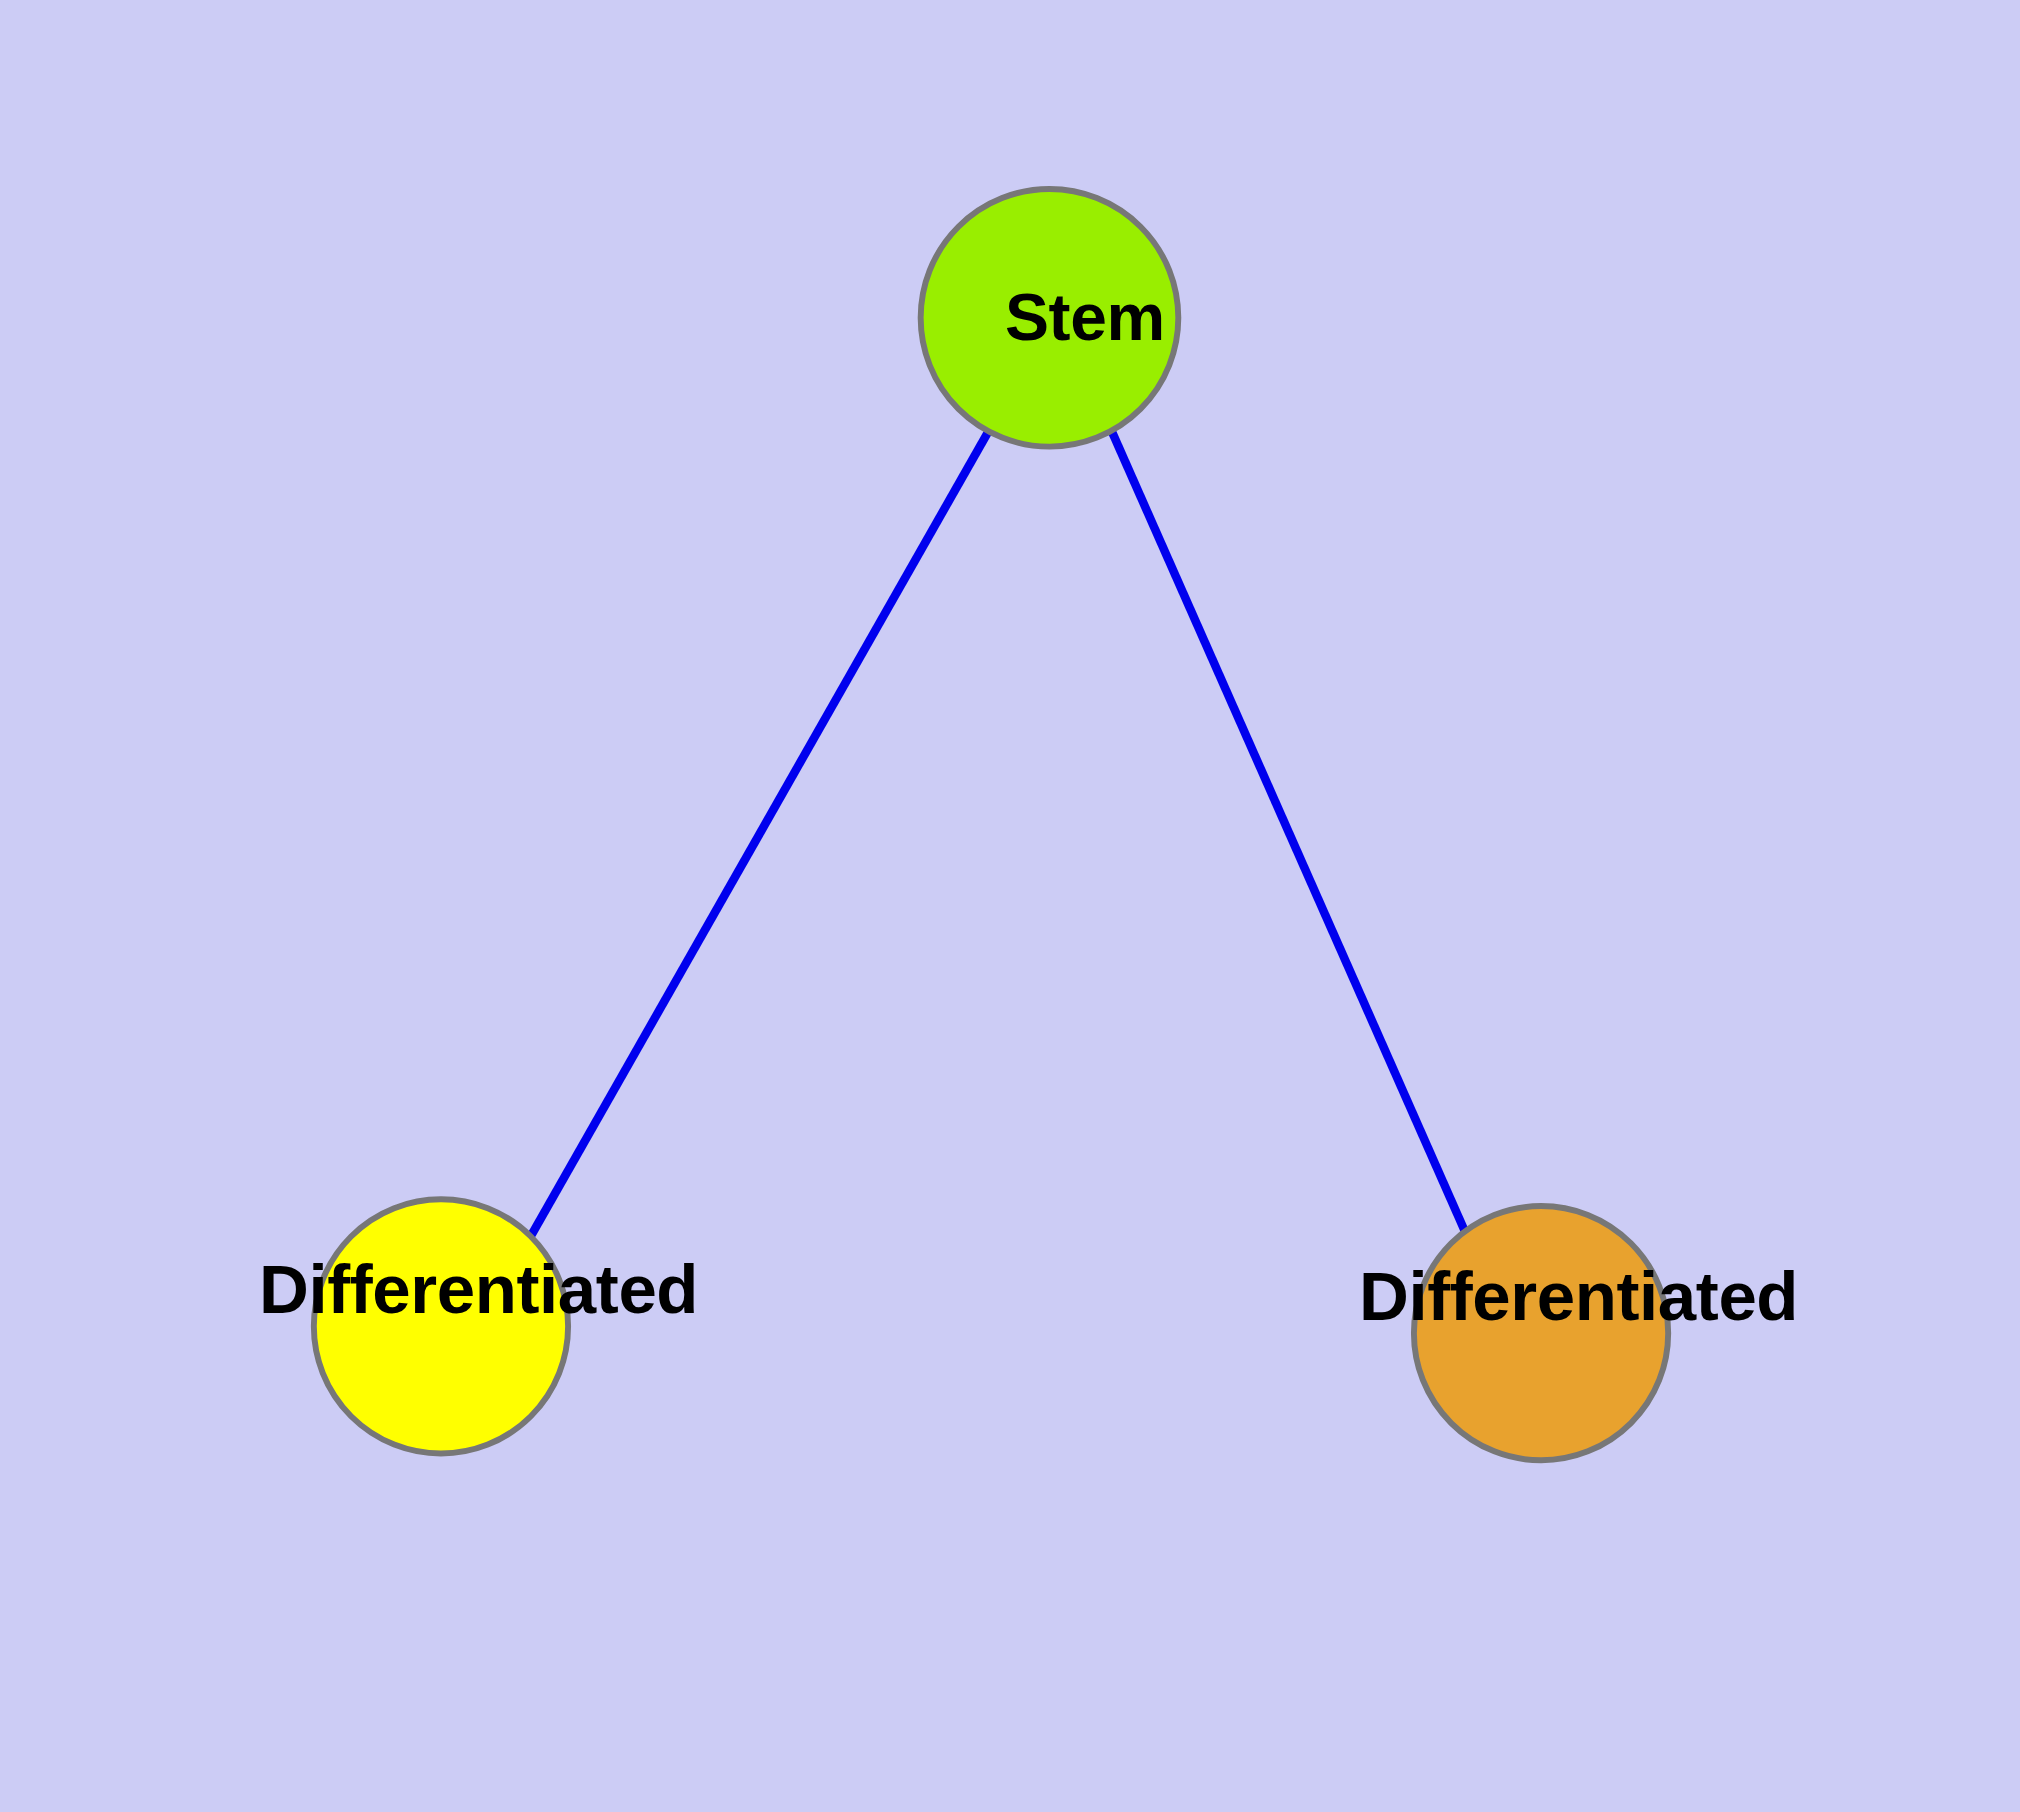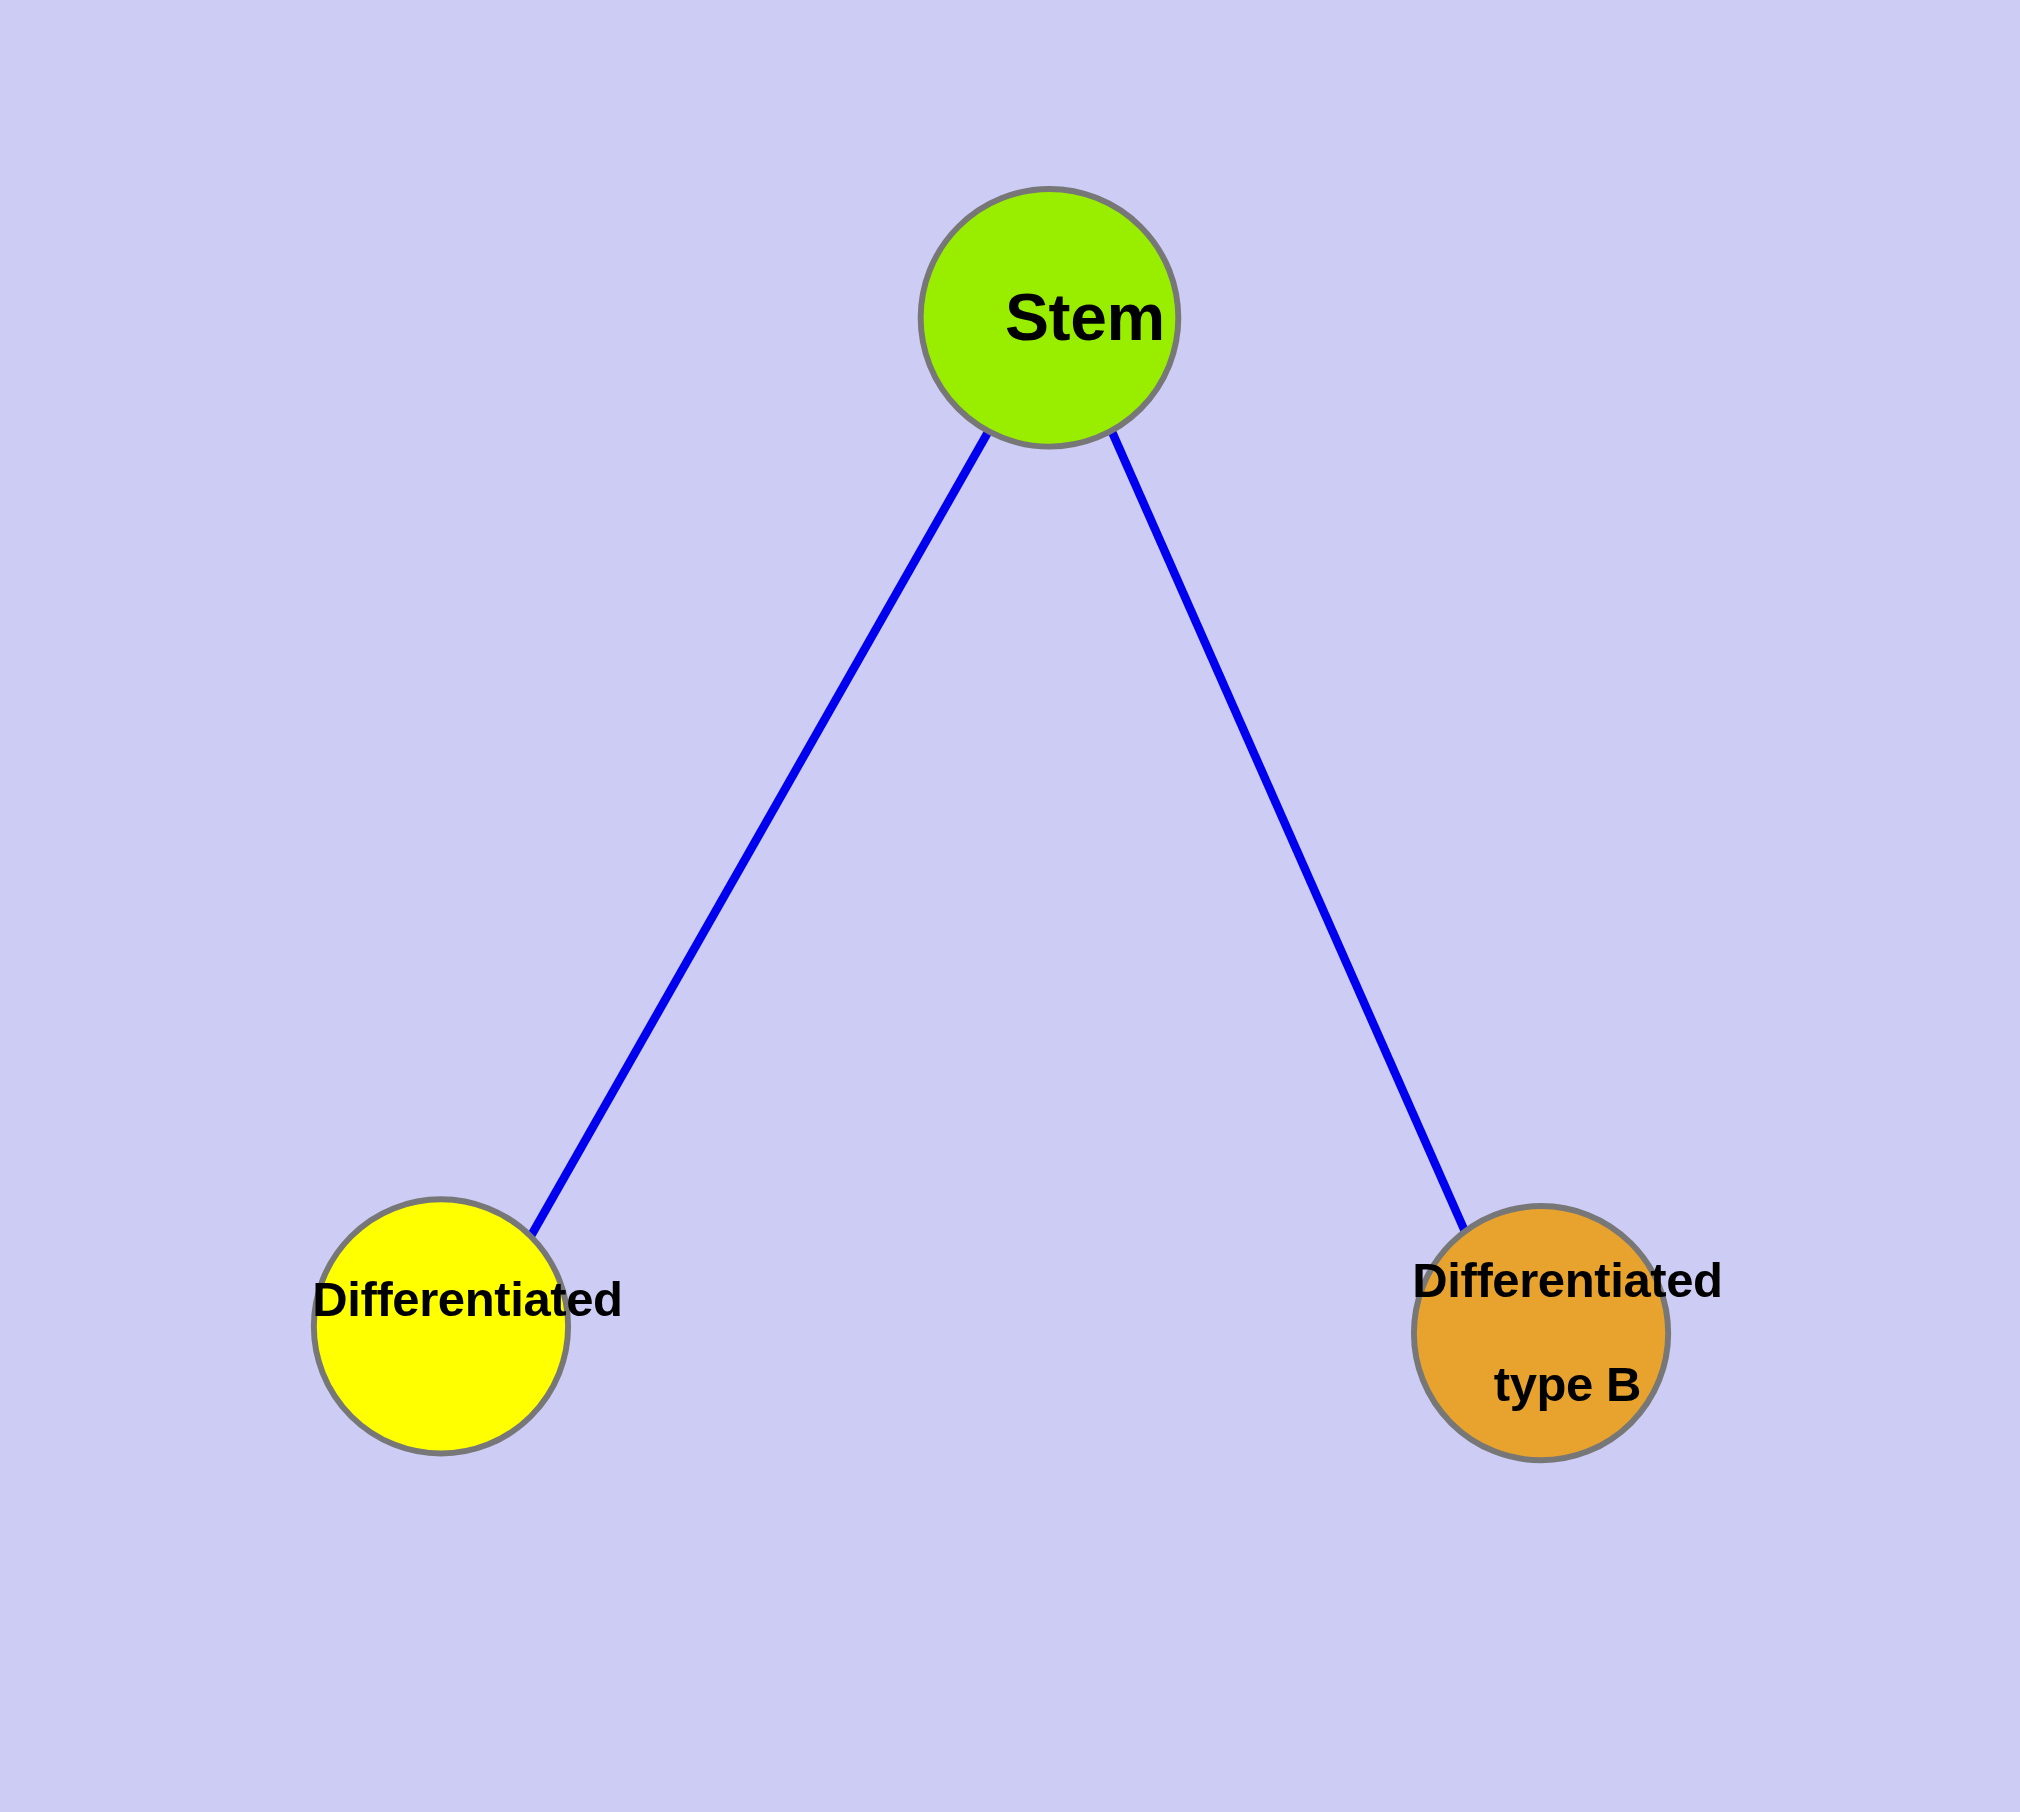--- a/index.html
+++ b/index.html
@@ -37,21 +37,21 @@
     white-space: pre;
     transform: translate(-50%, -50%);
     pointer-events: none;
     letter-spacing: -0.4px;
   }
   #label-stem {
     font-size: 66px;
   }
   #label-diff-a,
   #label-diff-b {
-    font-size: 49px;
+    font-size: 69px;
   }
 </style>
 </head>
 <body>
 
 <div id="canvas" style="width: 2021px; height: 1812px;">
 
   <div id="bg-rect" style="background: rgb(204, 204, 245); width: 2021px; height: 1812px;"></div>
 
   <svg id="graph-svg" viewBox="0 0 2384 2138" xmlns="http://www.w3.org/2000/svg" style="width: 2021px; height: 1812px;">
@@ -67,17 +67,16 @@
   <div class="node-label" id="label-stem" style="left: 1049px; top: 318px; color: rgb(0, 0, 0);">
     <span>Stem</span>
   </div>
 
   <div class="node-label" id="label-diff-a" style="left: 441px; top: 1326px; color: rgb(0, 0, 0);">
     <span>Differentiated</span><br>
   </div>
 
   <div class="node-label" id="label-diff-b" style="left: 1541px; top: 1333px; color: rgb(0, 0, 0);">
     <span>Differentiated</span><br>
-    <span>type B</span>
   </div>
 
 </div>
 
 
 </body></html>

